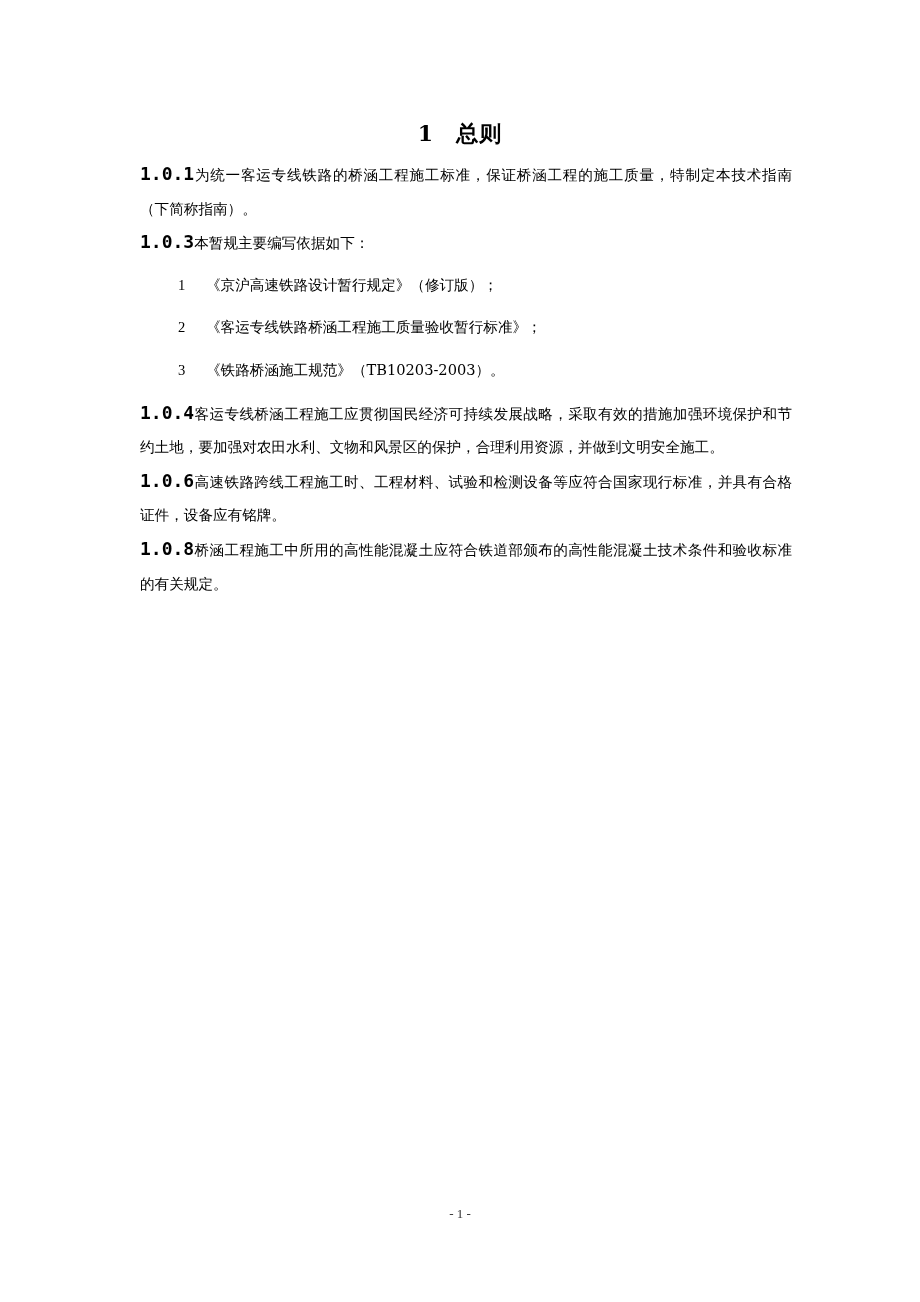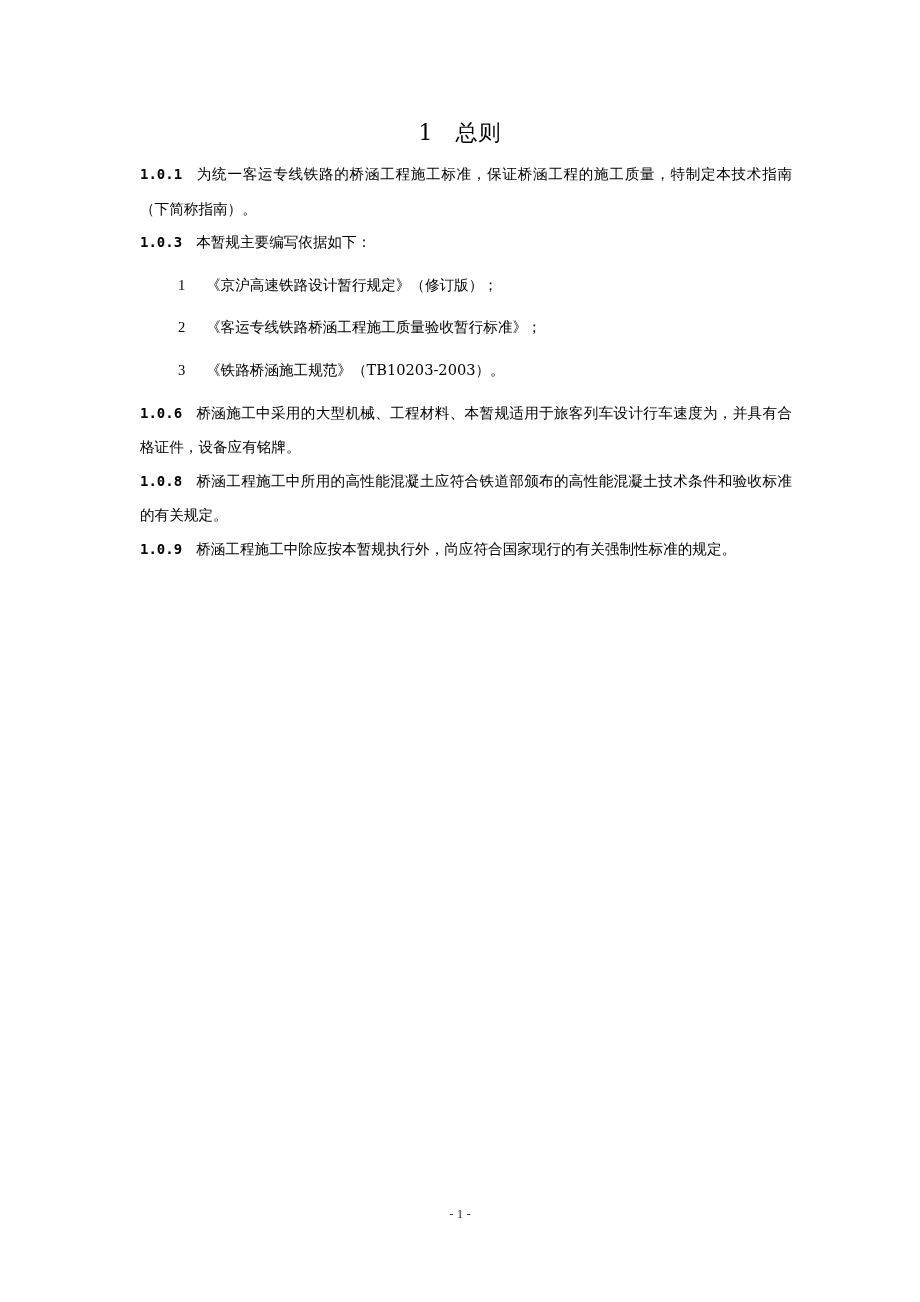--- a/index.html
+++ b/index.html
@@ -22,43 +22,42 @@
       height: 1302px;
       background: #ffffff;
     }
     .title {
       position: absolute;
       left: 0;
       width: 920px;
       top: 118px;
       text-align: center;
       font-size: 22px;
-      font-weight: normal;
+      font-weight: bold;
       line-height: 30px;
       letter-spacing: 1px;
     }
     .title .num { margin-right: 22px; }
     .body {
       position: absolute;
       left: 140px;
       top: 157px;
       width: 652px;
       font-size: 14.6px;
       line-height: 33.6px;
     }
     .clause {
       margin: 0;
       text-align: justify;
       text-justify: inter-ideograph;
     }
     .clause-no {
       font-family: "DejaVu Sans Mono", "Liberation Mono", monospace;
       font-weight: bold;
-      font-size: 14px;
-      margin-right: 14px;
+      font-size: 18px;
     }
     .ref-item {
       margin: 8px;
       padding-left: 30px;
     }
     .ref-no {
       display: inline-block;
       width: 28px;
       font-family: "Liberation Serif", serif;
     }
@@ -96,32 +95,32 @@
     <p class="ref-item">
       <span class="ref-no">1</span><span>《京沪高速铁路设计暂行规定》（修订版）；</span>
     </p>
     <p class="ref-item">
       <span class="ref-no">2</span><span>《客运专线铁路桥涵工程施工质量验收暂行标准》；</span>
     </p>
     <p class="ref-item">
       <span class="ref-no">3</span><span>《铁路桥涵施工规范》（TB10203-2003）。</span>
     </p>
 
+    <p class="clause">
+      <span class="clause-no">1.0.4</span><span>客运专线桥涵工程施工应贯彻国民经济可持续发展战略，采取有效的措施加强环境保护和节约土地，要加强对农田水利、文物和风景区的保护，合理利用资源，并做到文明安全施工。</span>
+    </p>
 
 
     <p class="clause">
-      <span class="clause-no">1.0.6</span><span>桥涵施工中采用的大型机械、工程材料、本暂规适用于旅客列车设计行车速度为，并具有合格证件，设备应有铭牌。</span>
+      <span class="clause-no">1.0.6</span><span>高速铁路跨线工程施工时、工程材料、试验和检测设备等应符合国家现行标准，并具有合格证件，设备应有铭牌。</span>
     </p>
 
 
     <p class="clause">
       <span class="clause-no">1.0.8</span><span>桥涵工程施工中所用的高性能混凝土应符合铁道部颁布的高性能混凝土技术条件和验收标准的有关规定。</span>
     </p>
 
-    <p class="clause">
-      <span class="clause-no">1.0.9</span><span>桥涵工程施工中除应按本暂规执行外，尚应符合国家现行的有关强制性标准的规定。</span>
-    </p>
 
   </div>
 
   <div class="footer">- 1 -</div>
 
 </div>
 
 </body></html>

